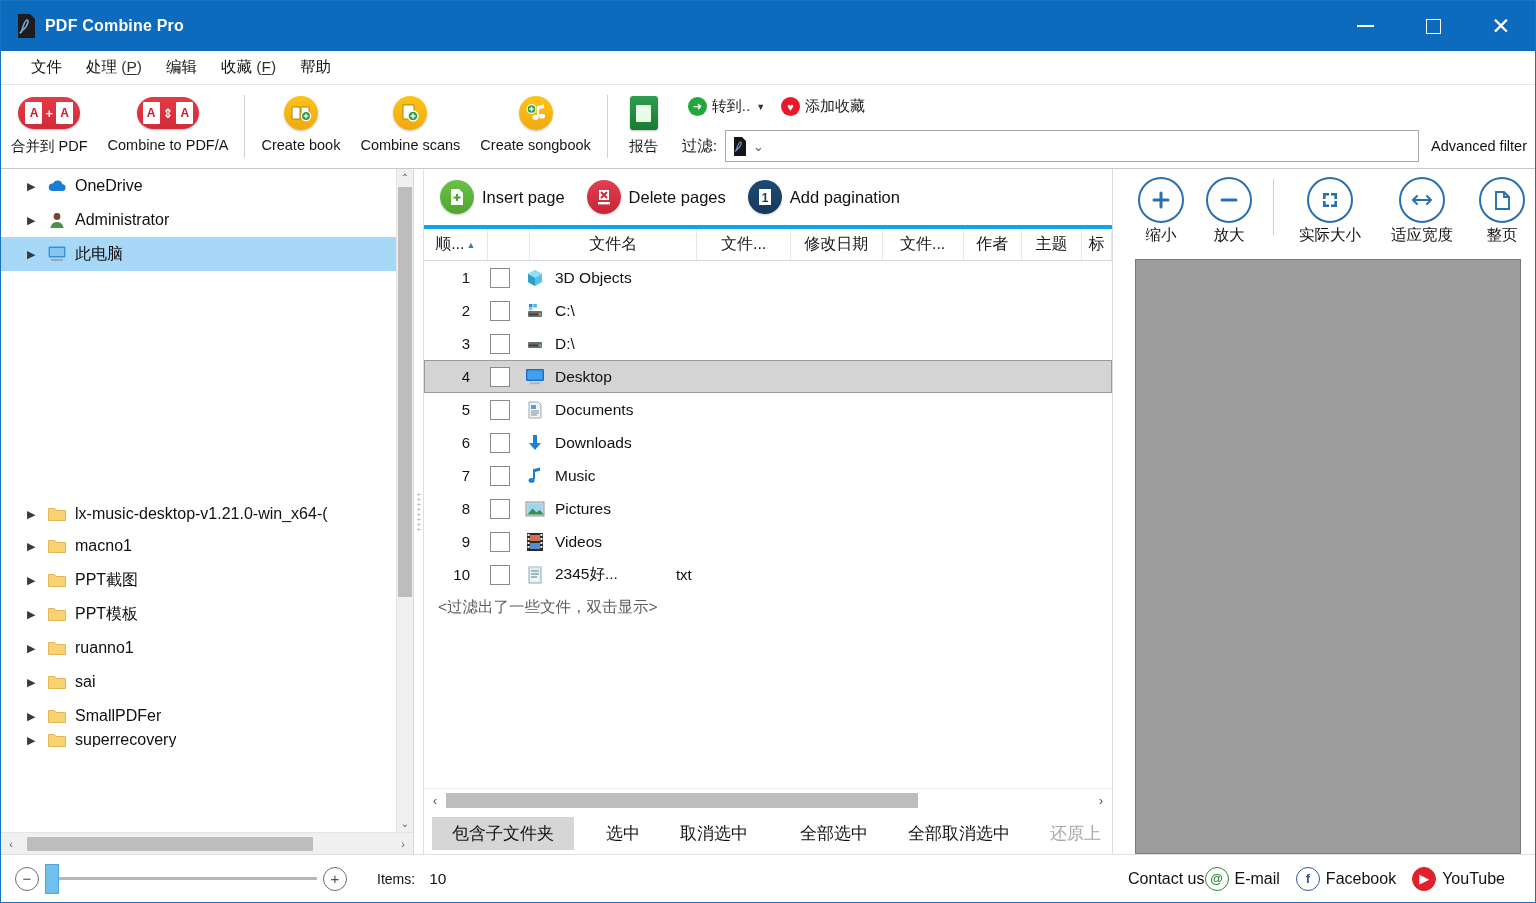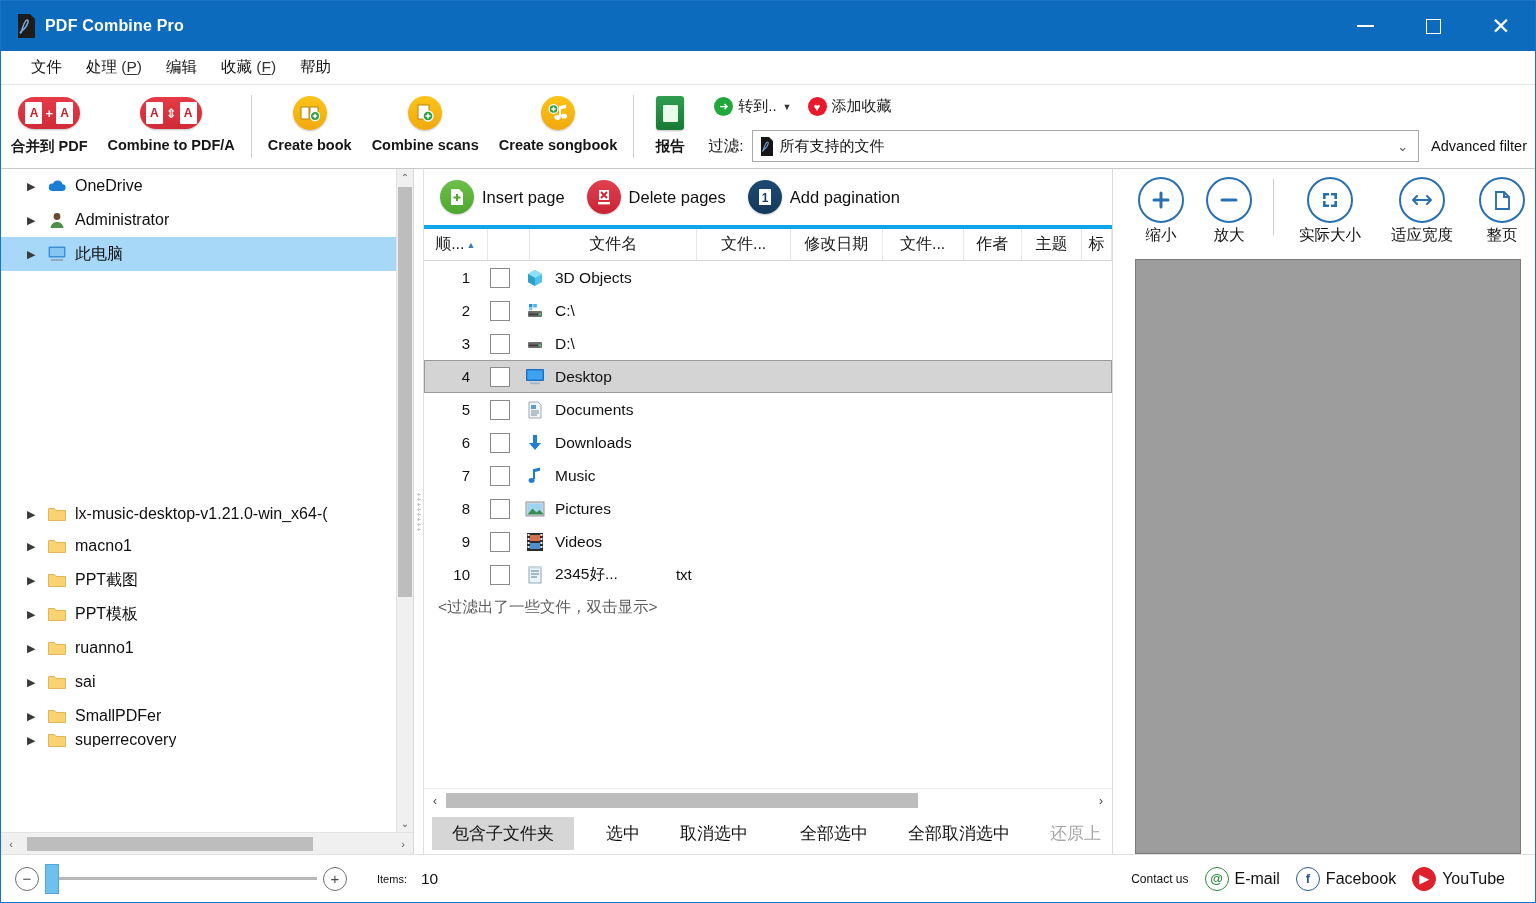--- a/index.html
+++ b/index.html
@@ -45,21 +45,21 @@
 
   
   .ribbon {
     height:84px; display:flex; align-items:stretch; background:#fff;
     border-bottom:1px solid #c8c8c8; padding:4px 0 0 0;
   }
   .tb-btn {
     display:flex; flex-direction:column; align-items:center; justify-content:flex-start;
     padding:4px 10px 0 10px; min-width:60px;
   }
-  .tb-label { font-size:14.5px; margin-top:4px; white-space:nowrap; color:#161616;font-weight:bold; }
+  .tb-label { font-size:14.5px; margin-top:4px; white-space:nowrap; color:#161616; }
   .tb-sep { width:1px; background:#d0d0d0; margin:6px 6px 10px 6px; }
   .icon-wrap { height:40px; display:flex; align-items:center; justify-content:center; }
 
   
   .pill {
     width:62px; height:32px; border-radius:16px;
     background:linear-gradient(180deg,#e63a46 0%,#d12b38 100%);
     display:flex; align-items:center; justify-content:center; gap:3px;
     box-shadow:0 1px 2px rgba(0,0,0,.25);
   }
@@ -191,24 +191,24 @@
 
   
   .statusbar { height:48px; display:flex; align-items:center; padding:0 14px;
                border-top:1px solid #e0e0e0; background:#fff; }
   .sl-circ { width:24px;height:24px;border-radius:50%;border:1.4px solid #6f6f6f;
              display:flex;align-items:center;justify-content:center;color:#4a4a4a;font-size:15px; }
   .slider { display:flex; align-items:center; gap:10px; margin-left:6px; }
   .sl-track { width:272px; height:3px; background:#b8b8b8; position:relative; }
   .sl-thumb { position:absolute; left:0px; top:-13px; width:14px; height:30px;
               background:#6fc0ef; border:1px solid #4fa8dd; }
-  .items-lab { margin-left:30px; font-size:11px; color:#111; }
+  .items-lab { margin-left:30px; font-size:14px; color:#111; }
   .items-val { margin-left:14px; font-size:15.5px; color:#111; }
   .contact { margin-left:auto; display:flex; align-items:center; gap:0; }
-  .c-text { font-size:12px; color:#111; margin-right:16px; }
+  .c-text { font-size:16px; color:#111; }
   .c-link { display:flex; align-items:center; gap:6px; margin-right:16px; font-size:16px; color:#111; }
   .c-ring { width:24px;height:24px;border-radius:50%;border:1.8px solid #2a8a3a;
             display:flex;align-items:center;justify-content:center;font-size:13px;color:#2a8a3a;font-weight:bold;}
   .c-ring.fb { border-color:#2b579a; color:#2b579a; }
   .c-ring.yt { border-color:#e0202c; background:#e0202c; color:#fff; }
 </style>
 </head>
 <body>
 
 <div id="app">
@@ -336,21 +336,20 @@
           <span>添加收藏</span>
         </div>
       </div>
       <div class="rr-bot">
         <span class="filter-label">过滤:</span>
         <div class="combo">
           <svg width="15" height="19" viewBox="0 0 15 19">
             <path d="M2 0h8l4 4v15H2z" fill="#151515"></path>
             <path d="M4 14c1.5-5 3-9 4.5-9 1.4 0 .7 3.6-2.2 6.4-2.2 2.1-3.6 2.9-2.3 2.6" stroke="#6e9fd6" stroke-width="1.2" fill="none"></path>
           </svg>
-          <span class="val">所有支持的文件</span>
           <span class="chev">⌄</span>
         </div>
         <span class="adv-filter">Advanced filter</span>
       </div>
     </div>
   </div>
 
   <div class="body-row">
 
     <div class="tree-pane">

